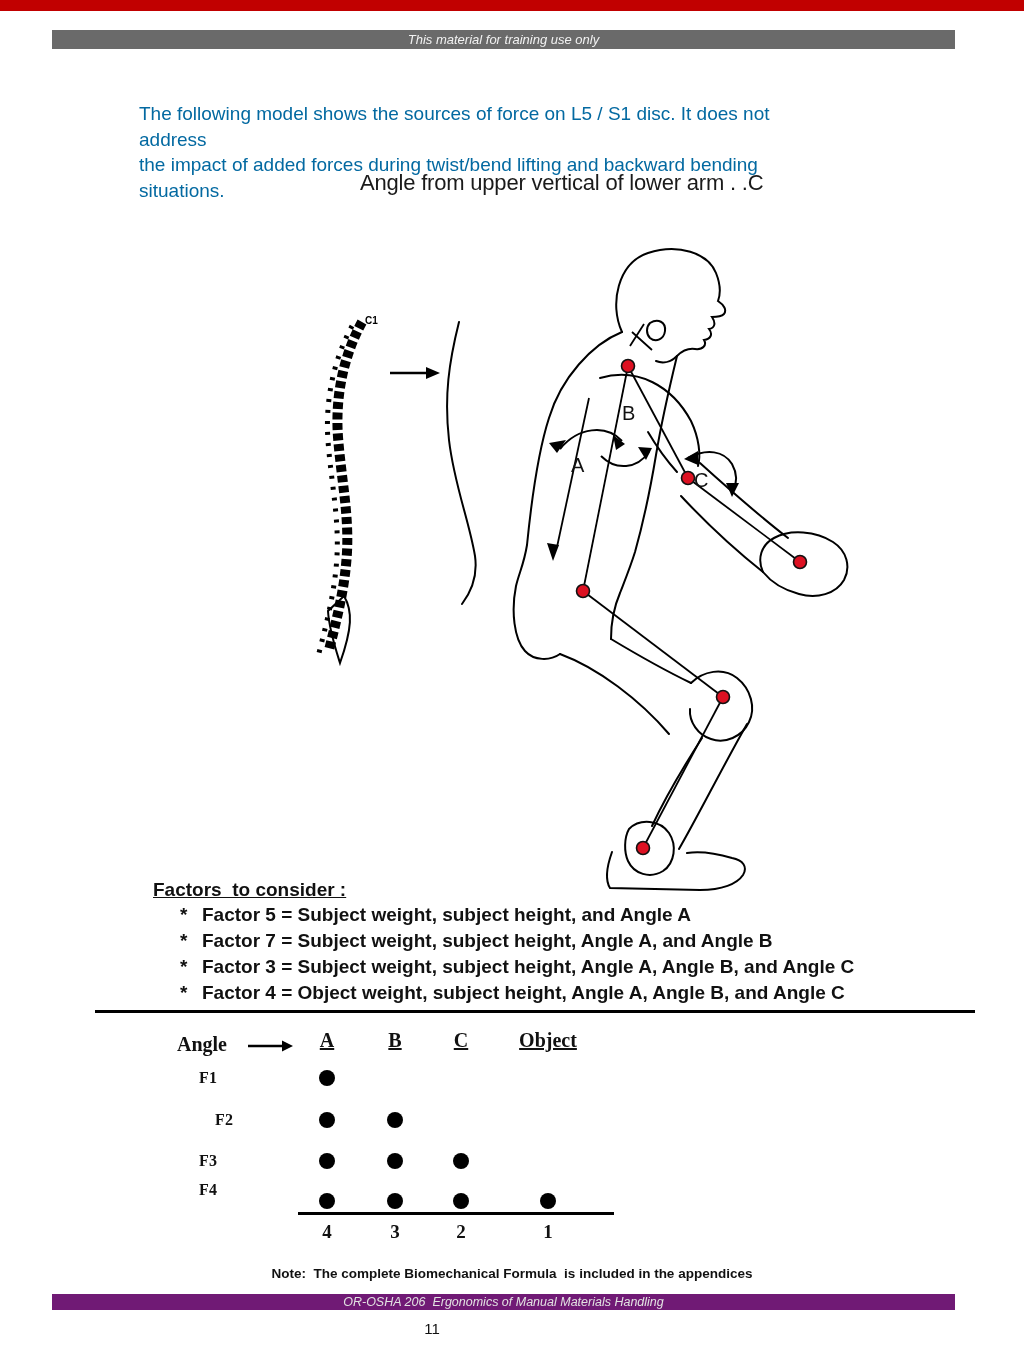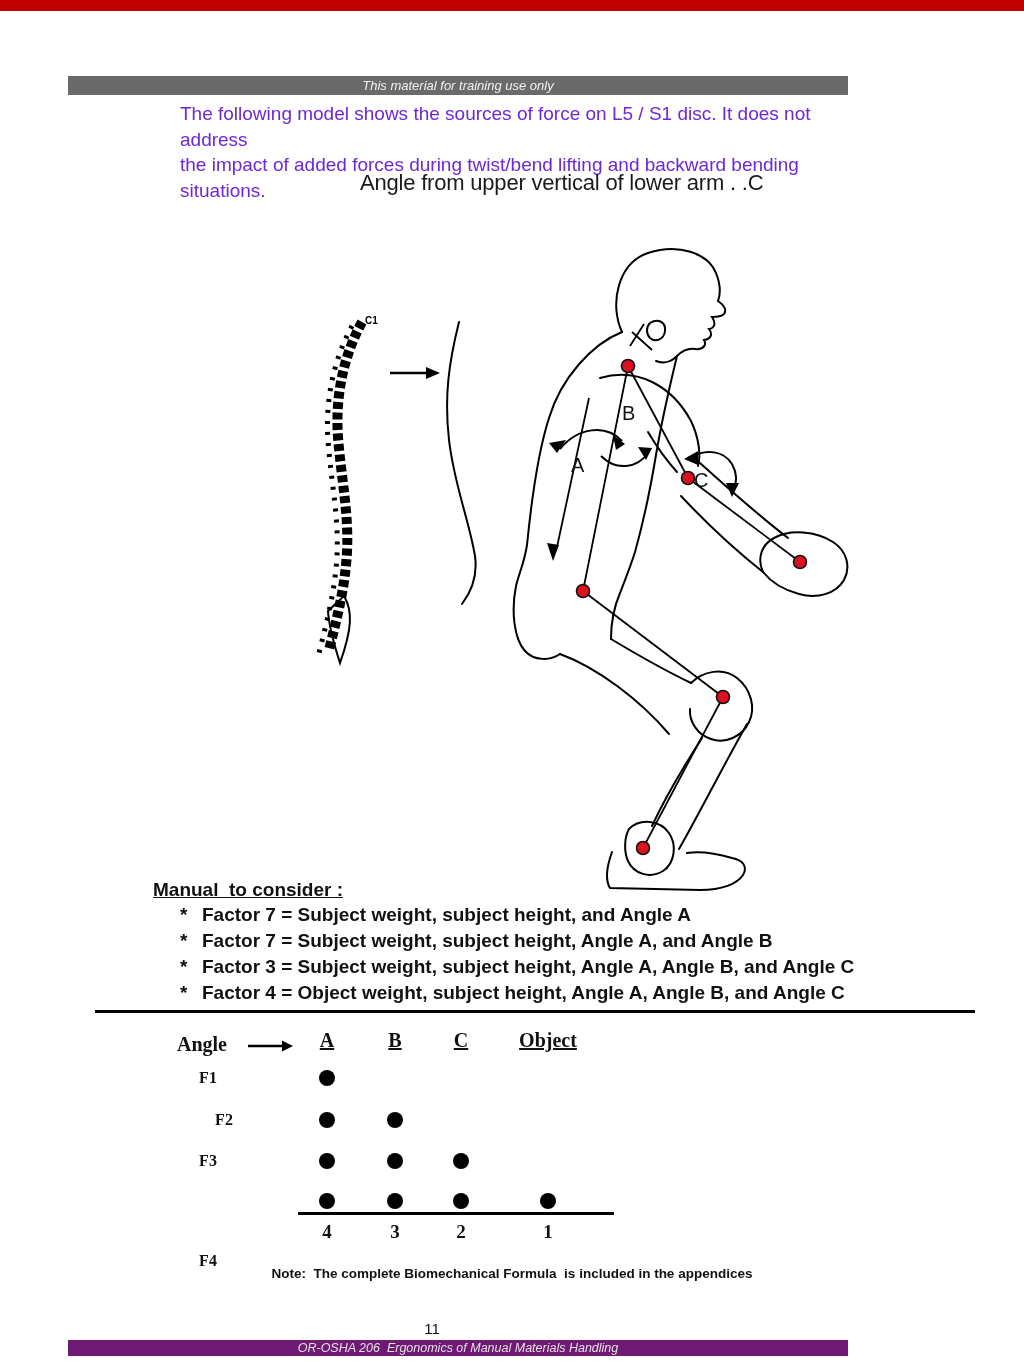--- a/index.html
+++ b/index.html
@@ -1,26 +1,26 @@
 <!DOCTYPE html>
 <html><head>
 <meta charset="utf-8">
 <style>
   html,body{margin:0;padding:0;background:#888;}
   #page{position:relative;width:1024px;height:1365px;background:#fff;overflow:hidden;
         font-family:"Liberation Sans",sans-serif;color:#111;margin:0 auto;}
   .abs{position:absolute;}
   .red-bar{left:0;top:0;width:1024px;height:11px;}
   .gray-bar{background:#6a6a6a;}
-  .banner{left:68px;width:780px;height:19px;display:flex;align-items:center;justify-content:center;margin-top:46px;}
+  .banner{left:52px;width:903px;height:19px;display:flex;align-items:center;justify-content:center;}
   .banner span{font-style:italic;font-size:13px;color:#f2f2f2;white-space:pre;}
   #top-banner{top:30px;}
   #footer-banner{top:1294px;height:16px;}
   #footer-banner span{color:#e2e2e2;font-size:12.5px;}
-  #intro{left:139px;top:101px;width:770px;font-size:19px;line-height:25.5px;white-space:pre-line;color:#6d28d9;margin-left:41px;}
+  #intro{left:139px;top:101px;width:770px;font-size:19px;line-height:25.5px;white-space:pre-line;color:#0369a1;}
   #angle-legend{left:360px;top:168px;font-size:22px;line-height:29px;letter-spacing:-0.2px;color:#1a1a1a;}
   #angle-legend div{white-space:pre;}
   #diagram{left:300px;top:240px;width:560px;height:660px;}
   #diagram svg{width:100%;height:100%;}
   .outline{fill:none;stroke:#000;stroke-width:2;stroke-linecap:round;}
   .thin{fill:none;stroke:#000;stroke-width:1.8;}
   .arcline{fill:none;stroke:#000;stroke-width:2;}
   .fig-label{font-family:"Liberation Sans",sans-serif;font-size:20px;fill:#111;}
   #factors-heading{left:153px;top:879px;font-size:19px;font-weight:bold;text-decoration:underline;white-space:pre;}
   .factor-row{left:180px;height:24px;display:flex;white-space:pre;font-weight:bold;font-size:19px;}
@@ -131,24 +131,24 @@
         <circle class="joint-dot" cx="628" cy="366" r="6.5" stroke="#111" stroke-width="1.6" fill="#dd1122"></circle>
         <circle class="joint-dot" cx="688" cy="478" r="6.5" stroke="#111" stroke-width="1.6" fill="#dd1122"></circle>
         <circle class="joint-dot" cx="800" cy="562" r="6.5" stroke="#111" stroke-width="1.6" fill="#dd1122"></circle>
         <circle class="joint-dot" cx="583" cy="591" r="6.5" stroke="#111" stroke-width="1.6" fill="#dd1122"></circle>
         <circle class="joint-dot" cx="723" cy="697" r="6.5" stroke="#111" stroke-width="1.6" fill="#dd1122"></circle>
         <circle class="joint-dot" cx="643" cy="848" r="6.5" stroke="#111" stroke-width="1.6" fill="#dd1122"></circle>
       </g>
     </svg>
   </div>
 
-  <div class="abs" id="factors-heading">Manual  to consider :</div>
+  <div class="abs" id="factors-heading">Factors  to consider :</div>
   <div class="abs factor-row" style="top:904px;">
     <span class="star">*</span>
-    <span>Factor 7 = Subject weight, subject height, and Angle A</span>
+    <span>Factor 5 = Subject weight, subject height, and Angle A</span>
   </div>
   <div class="abs factor-row" style="top:930px;">
     <span class="star">*</span>
     <span>Factor 7 = Subject weight, subject height, Angle A, and Angle B</span>
   </div>
   <div class="abs factor-row" style="top:956px;">
     <span class="star">*</span>
     <span>Factor 3 = Subject weight, subject height, Angle A, Angle B, and Angle C</span>
   </div>
   <div class="abs factor-row" style="top:982px;">
@@ -170,21 +170,21 @@
       <span class="abs serif col-header" style="left: 548px; top: 1029px;">Object</span>
       <span class="abs serif row-label" style="left: 208px; top: 1078px;">F1</span>
       <span class="abs mdot" style="left: 327px; top: 1078px;"></span>
       <span class="abs serif row-label" style="left: 224px; top: 1120px;">F2</span>
       <span class="abs mdot" style="left: 327px; top: 1120px;"></span>
       <span class="abs mdot" style="left: 395px; top: 1120px;"></span>
       <span class="abs serif row-label" style="left: 208px; top: 1161px;">F3</span>
       <span class="abs mdot" style="left: 327px; top: 1161px;"></span>
       <span class="abs mdot" style="left: 395px; top: 1161px;"></span>
       <span class="abs mdot" style="left: 461px; top: 1161px;"></span>
-      <span class="abs serif row-label" style="left: 208px; top: 1261px;">F4</span>
+      <span class="abs serif row-label" style="left: 208px; top: 1190px;">F4</span>
       <span class="abs mdot" style="left: 327px; top: 1201px;"></span>
       <span class="abs mdot" style="left: 395px; top: 1201px;"></span>
       <span class="abs mdot" style="left: 461px; top: 1201px;"></span>
       <span class="abs mdot" style="left: 548px; top: 1201px;"></span>
       <span class="abs serif count-label" style="left: 327px; top: 1221px;">4</span>
       <span class="abs serif count-label" style="left: 395px; top: 1221px;">3</span>
       <span class="abs serif count-label" style="left: 461px; top: 1221px;">2</span>
       <span class="abs serif count-label" style="left: 548px; top: 1221px;">1</span>
     </div>
   <div class="abs" id="matrix-underline"></div>

